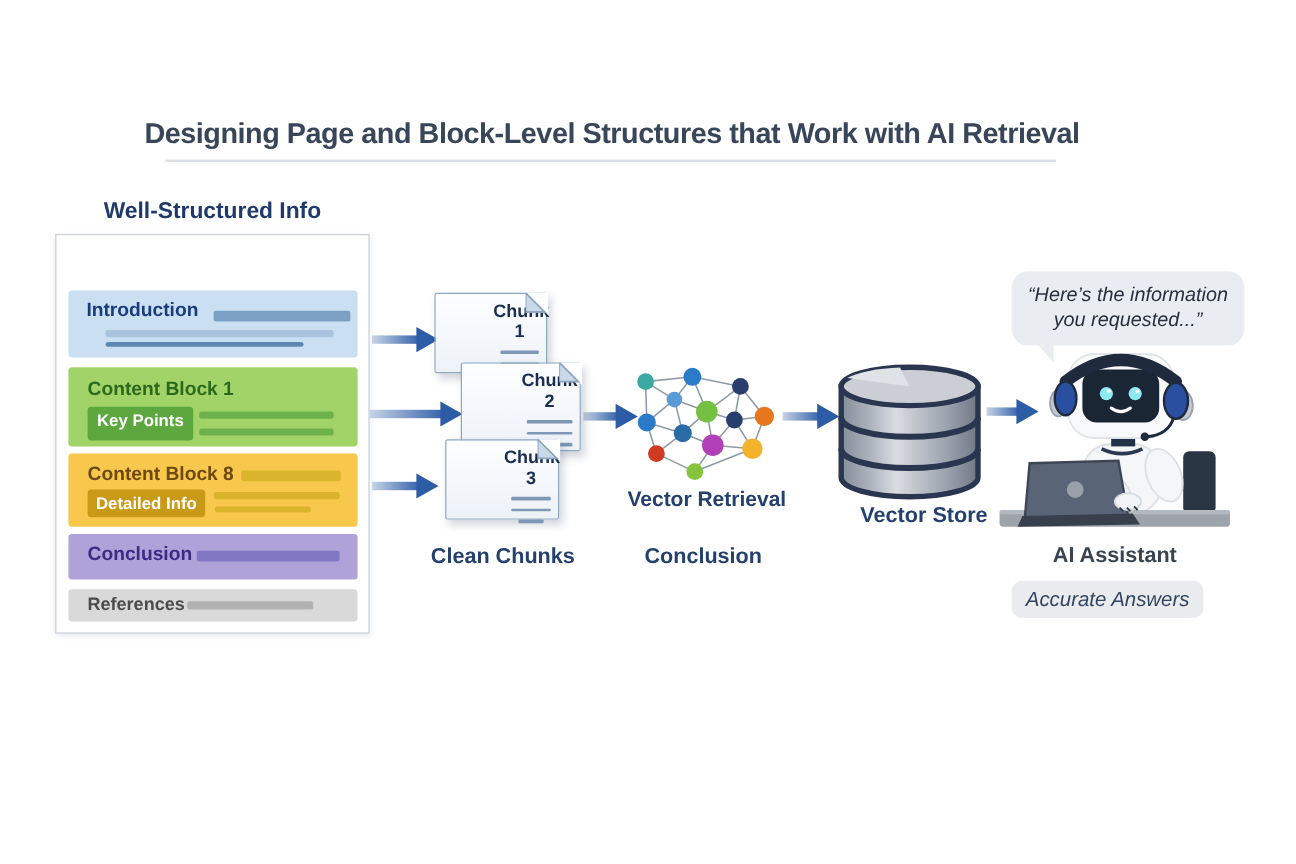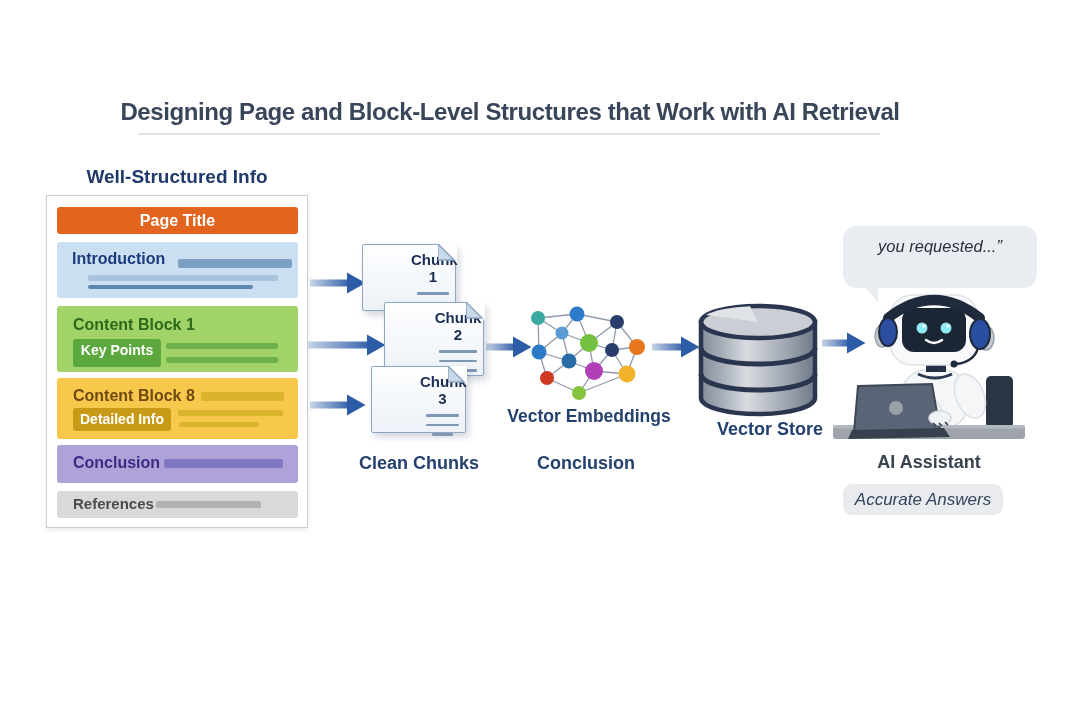--- a/index.html
+++ b/index.html
@@ -60,21 +60,20 @@
 <body>
 
 <div class="canvas">
 
   <div class="main-title">Designing Page and Block-Level Structures that Work with AI Retrieval</div>
   <div class="title-rule"></div>
 
   <div class="wsp-heading">Well-Structured Info</div>
 
   <div class="page-card">
-    <div class="pc-block" id="blk-pagetitle">Page Title</div>
 
     <div class="pc-block" id="blk-intro">
       <span class="pc-label" style="left:15px;top:8px;font-size:16px;color:#1B3C7C;">Introduction</span>
       <span class="bar" style="left:121px;top:17px;width:114px;height:9px;background:#7C9FC4;"></span>
       <span class="bar" style="left:31px;top:33px;width:190px;height:6px;background:#A9C3DC;"></span>
       <span class="bar" style="left:31px;top:43px;width:165px;height:4px;background:#5E86B2;"></span>
     </div>
 
     <div class="pc-block" id="blk-cb1">
       <span class="pc-label" style="left:16px;top:10px;font-size:16px;color:#2B691B;">Content Block 1</span>
@@ -217,21 +216,21 @@
     <circle cx="14" cy="54" r="7.5" fill="#2C7BC8"></circle>
     <circle cx="44" cy="63" r="7.5" fill="#2A6CA8"></circle>
     <circle cx="87" cy="52" r="7" fill="#2A3E6E"></circle>
     <circle cx="112" cy="49" r="8" fill="#E8761F"></circle>
     <circle cx="69" cy="73" r="9" fill="#B03FB8"></circle>
     <circle cx="22" cy="80" r="7" fill="#CE3A22"></circle>
     <circle cx="102" cy="76" r="8.5" fill="#F2B32A"></circle>
     <circle cx="54" cy="95" r="7" fill="#86C43D"></circle>
   </svg>
 
-  <div class="caption" style="left:589px;top:406px;font-size:17.5px;">Vector Embeddings</div>
+  <div class="caption" style="left:589px;top:406px;font-size:17.5px;">Vector Retrieval</div>
   <div class="caption" style="left:586px;top:453px;">Conclusion</div>
 
   <svg class="abs" style="left:652px;top:336px;" width="48" height="22">
     <defs>
         <linearGradient id="ag5" x1="0" y1="0" x2="1" y2="0">
           <stop offset="0" stop-color="#C6D4E6"></stop>
           <stop offset="1" stop-color="#3A66AC"></stop>
         </linearGradient>
       </defs>
     <rect x="0" y="7.5" width="30" height="7" fill="url(#ag5)"></rect>
@@ -303,20 +302,21 @@
     <path d="M30,110 L104,108 L112,154 L26,156 Z" fill="#5A6477" stroke="#3E4655" stroke-width="2"></path>
     <circle cx="68" cy="132" r="7" fill="#98A0AA"></circle>
     <path d="M24,154 L116,152 L122,161 L20,163 Z" fill="#39404D"></path>
 
     <ellipse cx="112" cy="142" rx="11" ry="7" fill="#F1F4F6" stroke="#D5DADF" stroke-width="1.5"></ellipse>
     <path d="M105,147 L108,150 M111,147 L114,150 M117,146 L120,149" stroke="#2A3544" stroke-width="1.5"></path>
   </svg>
 
   <div class="bubble">
     <div class="bubble-text">
+      <div>“Here’s the information</div>
       <div>you requested...”</div>
     </div>
   </div>
 
   <div class="caption" style="left:929px;top:452px;color:#3A4450;">AI Assistant</div>
 
   <div class="answers-pill">Accurate Answers</div>
 
 </div>
 

